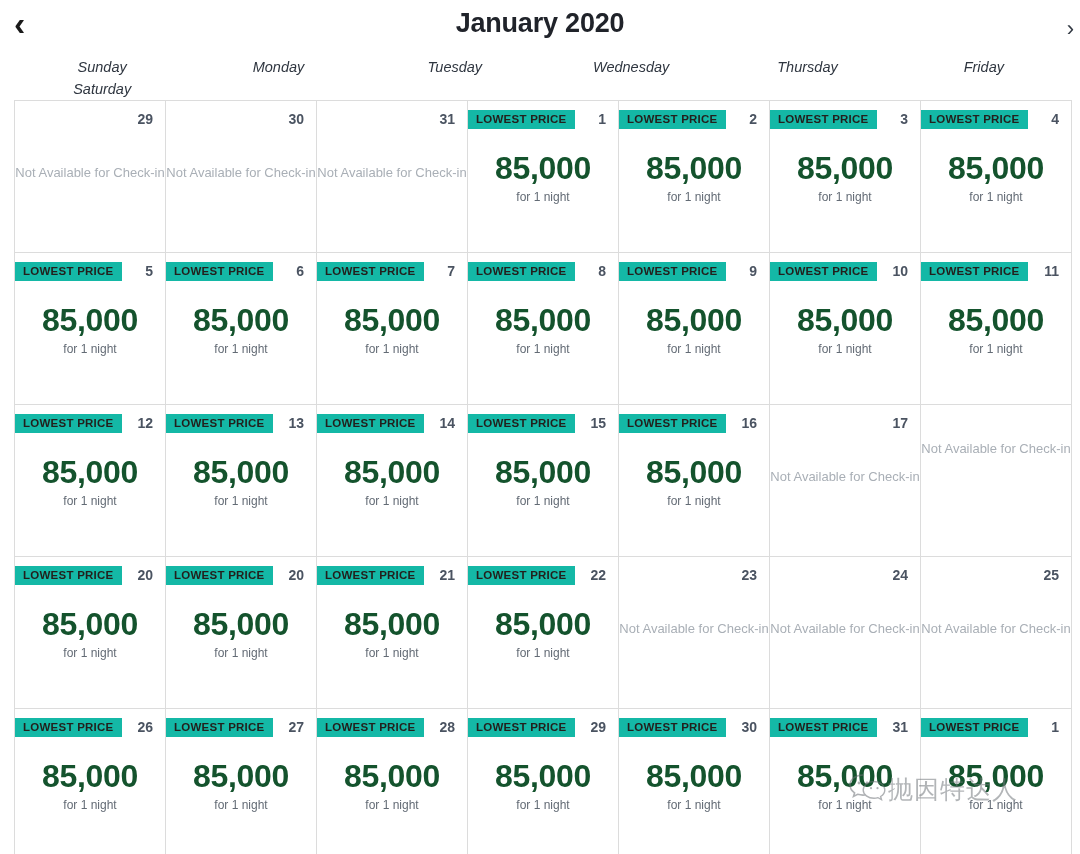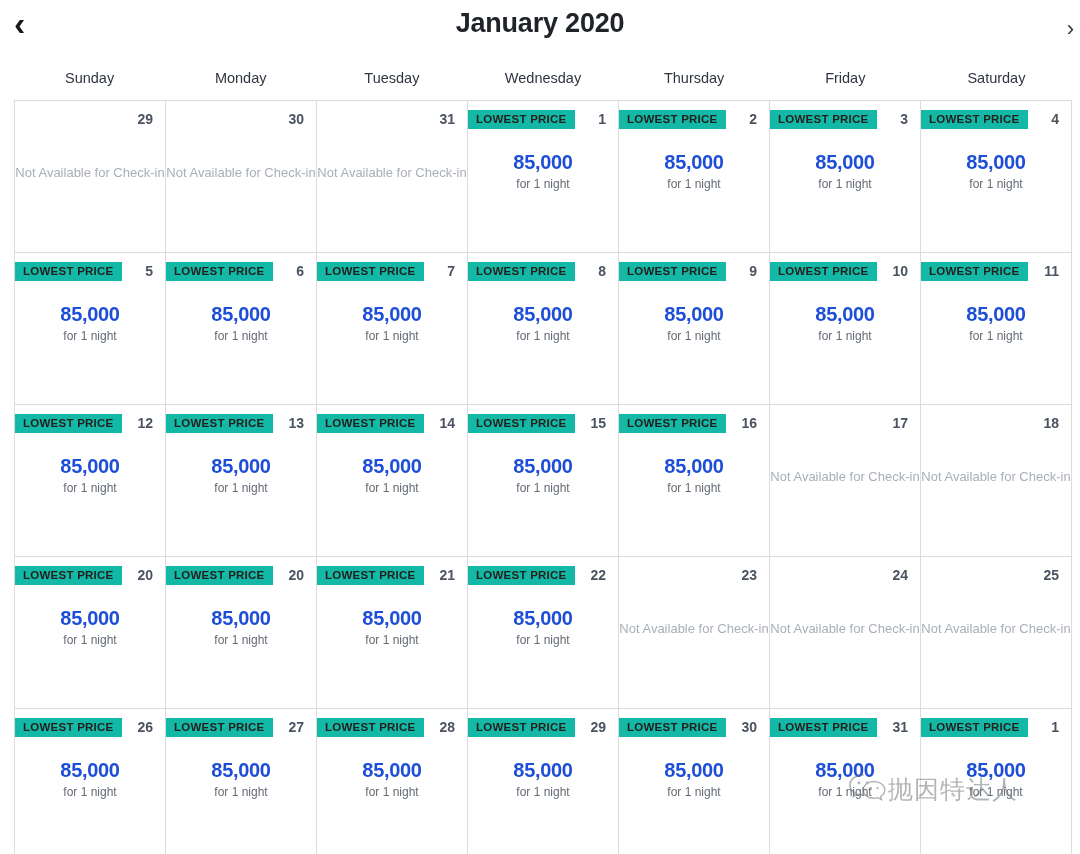--- a/index.html
+++ b/index.html
@@ -57,25 +57,26 @@
     right: 6px;
     top: 18px;
     font-size: 22px;
     font-weight: normal;
     color: #333a44;
   }
 
   
   .weekday-row {
     display: grid;
-    grid-template-columns: repeat(7, 1fr);
+    grid-template-columns: repeat(6, 1fr);
     width: 1058px;
     margin: 0 0 0 14px;
     height: 44px;
     align-items: center;
+    font-style: italic;
   }
 
   .weekday-cell {
     text-align: center;
     font-size: 14.5px;
     color: #2f3640;
     font-weight: normal;
   }
 
   
@@ -129,23 +130,23 @@
     margin-left: auto;
     line-height: 1.35;
   }
 
   .price-block {
     text-align: center;
     margin-top: 22px;
   }
 
   .price-amount {
-    font-size: 20px;
+    font-size: 32px;
     font-weight: bold;
-    color: #1d4ed8;
+    color: #14532d;
     letter-spacing: -0.3px;
     line-height: 1.1;
   }
 
   .price-note {
     font-size: 12px;
     color: #636b75;
     margin-top: 4px;
   }
 
@@ -381,23 +382,20 @@
           <div class="price-note">for 1 night</div>
         </div>
       </div>
       <div class="day-cell">
         <div class="day-top">
           <span class="day-num">17</span>
         </div>
         <div class="unavailable-text">Not Available for Check-in</div>
       </div>
       <div class="day-cell">
-        <div class="day-top">
-          <span class="day-num">18</span>
-        </div>
         <div class="unavailable-text">Not Available for Check-in</div>
       </div>
     </div>
     <div class="cal-week">
       <div class="day-cell">
         <div class="day-top">
           <span class="badge">LOWEST PRICE</span>
           <span class="day-num">20</span>
         </div>
         <div class="price-block">

